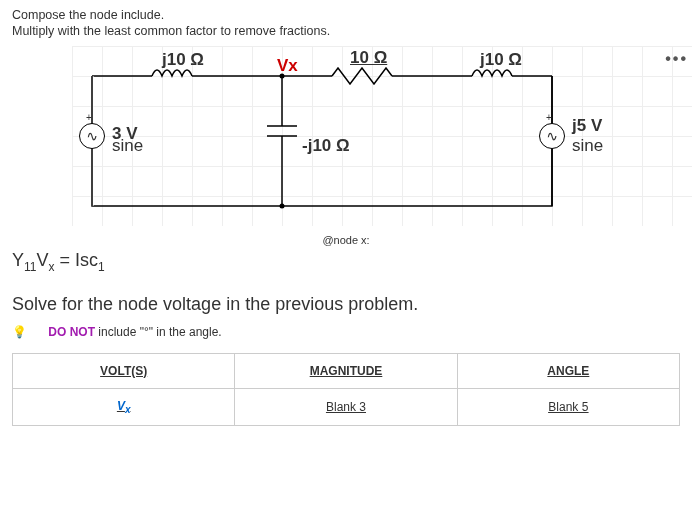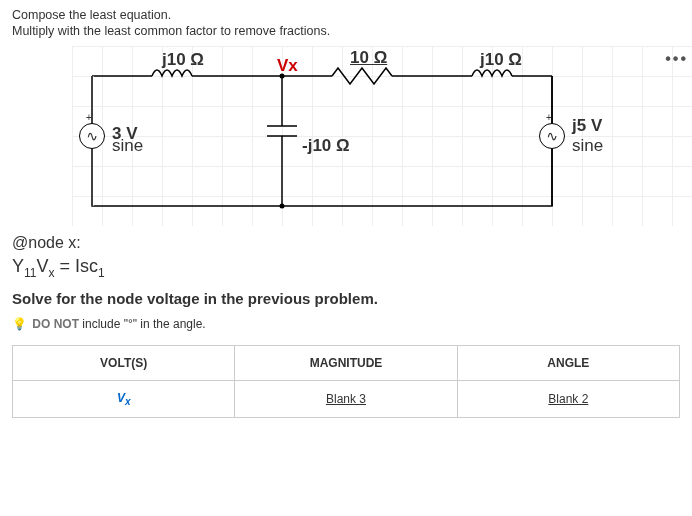--- a/index.html
+++ b/index.html
@@ -7,38 +7,38 @@
   .instr1, .instr2 { font-size: 12.5px; margin-bottom: 2px; }
   .circuit-wrap { position: relative; width: 620px; height: 180px; margin: 8px 0 8px 60px; }
   .grid { position: absolute; inset: 0; background-image: linear-gradient(#eee 1px, transparent 1px), linear-gradient(90deg, #eee 1px, transparent 1px); background-size: 30px 30px; }
   svg.wires { position: absolute; inset: 0; }
   .clabel { position: absolute; font-size: 17px; font-weight: bold; white-space: nowrap; }
   .vxlabel { color: #c00; font-weight: bold; }
   .dots { position: absolute; right: 4px; top: 4px; font-size: 16px; font-weight: bold; letter-spacing: 2px; color: #555; cursor: pointer; }
   .source { position: absolute; width: 26px; height: 26px; border: 1.5px solid #000; border-radius: 50%; background: #fff; display: flex; align-items: center; justify-content: center; }
   .source::before { content: "∿"; font-size: 14px; }
   .plus { position: absolute; font-size: 10px; }
-  .node-label { margin-top: 6px; font-size: 16px; }
-  .equation { font-size: 18px; margin: 4px 0 10px 0; }
+  .node-label { margin-top: 6px; font-size: 11px; text-align: center; }
+  .equation { font-size: 18px; margin: 4px 0 20px 0; }
   .equation sub { font-size: 12px; }
-  .solve-line { font-size: 15px; margin-bottom: 10px; font-weight: bold; }
+  .solve-line { font-size: 18px; margin-bottom: 10px; }
   .donot { font-size: 12px; margin-bottom: 14px; }
   .donot .bulb { color: #f5a623; font-size: 12px; margin-right: 2px; }
-  .donot .red { color: #737373; font-weight: bold; }
-  table.ans { border-collapse: collapse; width: 100%; margin-top: 4px; }
+  .donot .red { color: #a21caf; font-weight: bold; margin-left: 16px; }
+  table.ans { border-collapse: collapse; width: 100%; margin-top: 4px; text-decoration: underline; }
   table.ans td { border: 1px solid #ccc; text-align: center; padding: 10px 4px; font-size: 12px; width: 33.3%; }
   table.ans .hdr { font-weight: bold; }
   .vx { color: #06c; font-weight: bold; font-style: italic; }
   .vx sub { font-style: italic; }
   .under { text-decoration: underline; }
 </style>
 </head>
 <body>
 
-<div class="instr1">Compose the least equation.</div>
+<div class="instr1">Compose the node include.</div>
 <div class="instr2">Multiply with the least common factor to remove fractions.</div>
 
 <div class="circuit-wrap">
   <div class="grid"></div>
 
   <span class="dots">•••</span>
 
   <svg class="wires" viewBox="0 0 620 180">
 
     <path d="M 20 30 L 20 160 L 480 160 L 480 30" stroke="#000" stroke-width="1.5" fill="none"></path>
@@ -104,16 +104,16 @@
 <table class="ans">
   <tbody>
       <tr>
     <td class="hdr">VOLT(S)</td>
     <td class="hdr">MAGNITUDE</td>
     <td class="hdr">ANGLE</td>
   </tr>
   <tr>
     <td><span class="vx">V<sub>x</sub></span></td>
     <td><span class="under">Blank 3</span></td>
-    <td><span class="under">Blank 2</span></td>
+    <td><span class="under">Blank 5</span></td>
   </tr>
 </tbody>
   </table>
 
 </body></html>

